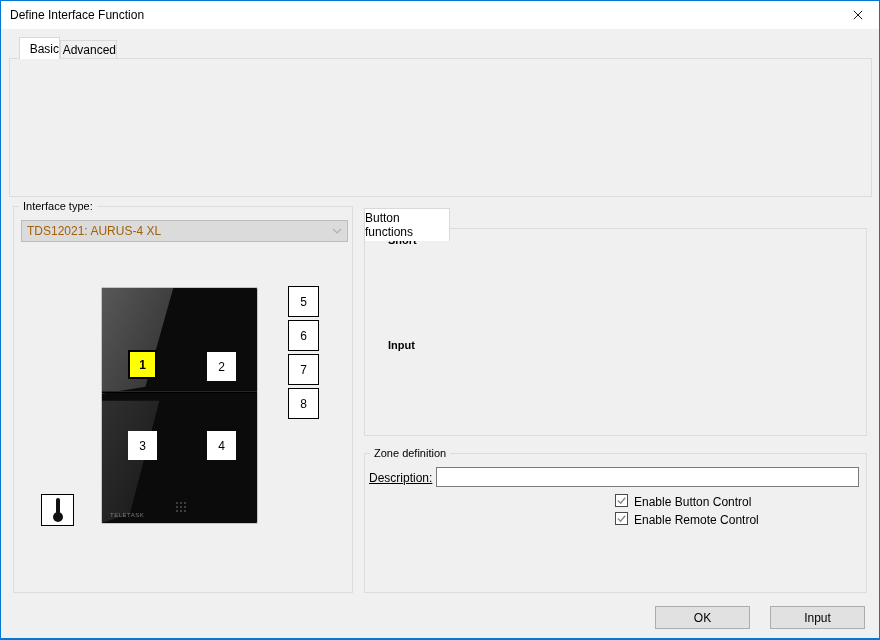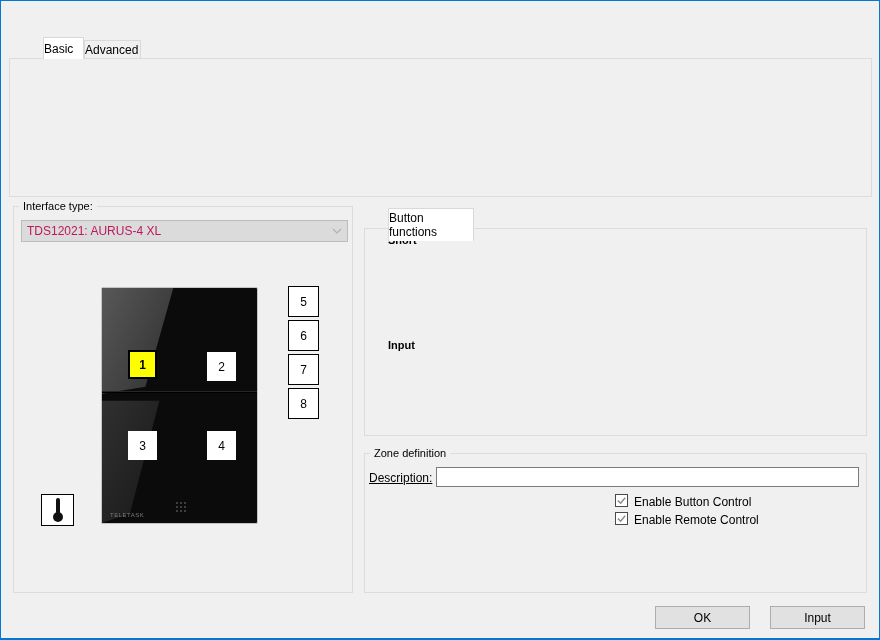--- a/index.html
+++ b/index.html
@@ -7,38 +7,38 @@
   #dialog{
     position:relative;width:880px;height:640px;background:#f0f0f0;
     border:1px solid #0078d7;border-bottom-width:2px;overflow:hidden;
     font-size:12px;color:#000;
   }
   
   .titlebar{position:absolute;left:0;top:0;right:0;height:28px;background:#ffffff;}
   .title{position:absolute;left:9px;top:7px;font-size:12px;color:#000;}
   .closebtn{position:absolute;right:10px;top:4px;width:22px;height:20px;display:flex;align-items:center;justify-content:center;background:transparent;border:0;cursor:pointer;}
   
-  .tab{position:absolute;background:#f0f0f0;border:1px solid #d9d9d9;border-bottom:none;display:flex;align-items:center;justify-content:flex-start;font-size:12px;margin-left:24px;}
+  .tab{position:absolute;background:#f0f0f0;border:1px solid #d9d9d9;border-bottom:none;display:flex;align-items:center;justify-content:flex-end;font-size:12px;}
   .tab.sel{background:#ffffff;z-index:3;}
   .tabpanel{position:absolute;border:1px solid #dcdcdc;background:#f0f0f0;z-index:1;}
   
   .group{position:absolute;border:1px solid #dcdcdc;background:#f0f0f0;}
   .grouplabel{position:absolute;background:#f0f0f0;padding:0 4px;font-size:11px;z-index:2;line-height:12px;}
   .bold{font-weight:bold;}
   
   .lbl{position:absolute;font-size:12px;line-height:14px;white-space:nowrap;}
   .r{text-align:right;}
   
   .txt{position:absolute;border:1px solid #7b7b7b;background:#fff;font-size:12px;padding:0 5px;outline:none;}
   
   .combo{position:absolute;border:1px solid #707070;background:#fff;display:flex;align-items:center;padding:0 5px;color:#000;}
   .combo .ctext{white-space:pre;overflow:hidden;font-size:12px;}
   .combo svg{margin-left:auto;flex:none;}
   .combo.gray{background:#d9d9d9;border-color:#8a8a8a;}
-  .combo.dis{background:#dbdbdb;border-color:#bcbcbc;color:#be185d;}
+  .combo.dis{background:#dbdbdb;border-color:#bcbcbc;color:#a16207;}
   .combo.softdis{background:#efefef;border-color:#c9c9c9;color:#8f8f8f;}
   
   .cb{position:absolute;width:13px;height:13px;background:#fff;border:1px solid #4a4a4a;display:flex;align-items:center;justify-content:center;}
   
   .iconbtn{position:absolute;width:28px;height:22px;background:#e1e1e1;border:1px solid #a5a5a5;display:flex;align-items:center;justify-content:center;padding:0;cursor:pointer;}
   
   .device{position:absolute;left:100px;top:286px;width:157px;height:237px;background:#0b0b0b;border:1px solid #c4c4c4;border-radius:2px;overflow:hidden;}
   .gloss1{position:absolute;left:0;top:0;width:100%;height:100%;
     background:linear-gradient(115deg,#585858 0%,#262626 55%,#141414 100%);
     clip-path:polygon(0 0,46% 0,28% 42%,0 45%);}
@@ -54,20 +54,28 @@
   .irgrid{position:absolute;left:73px;top:213px;width:13px;height:13px;
     background-image:radial-gradient(#3f3f3f 1px, transparent 1.2px);background-size:4px 4px;}
   
   .btn{position:absolute;width:95px;height:23px;background:#e1e1e1;border:1px solid #adadad;font-size:12px;color:#000;cursor:pointer;}
 </style>
 </head>
 <body>
 
 <div id="dialog">
 
+  <div class="titlebar">
+    <div class="title">Define Interface Function</div>
+    <button class="closebtn">
+      <svg width="12" height="12" viewBox="0 0 12 12">
+          <path d="M1 1 L11 11 M11 1 L1 11" stroke="#000" stroke-width="1.1" fill="none"></path>
+        </svg>
+    </button>
+  </div>
 
   <div class="tab sel" style="left:18px;top:36px;width:41px;height:22px;">
       <span>Basic</span>
     </div>
   <div class="tab" style="left:59px;top:39px;width:57px;height:19px;">
       <span>Advanced</span>
     </div>
   <div class="tabpanel" style="left:8px;top:57px;width:863px;height:139px;"></div>
 
   <div class="lbl" style="left:26px;top:70px;">Name:</div>

